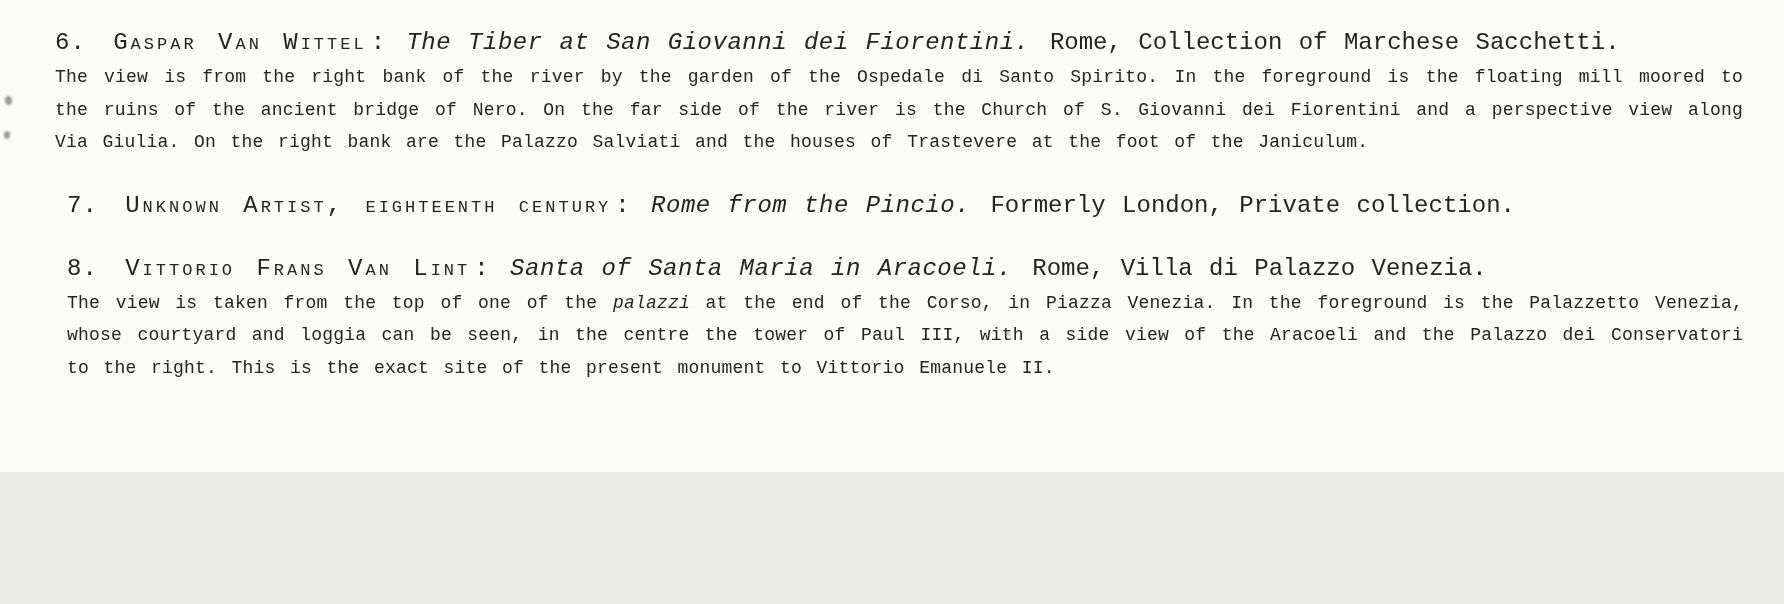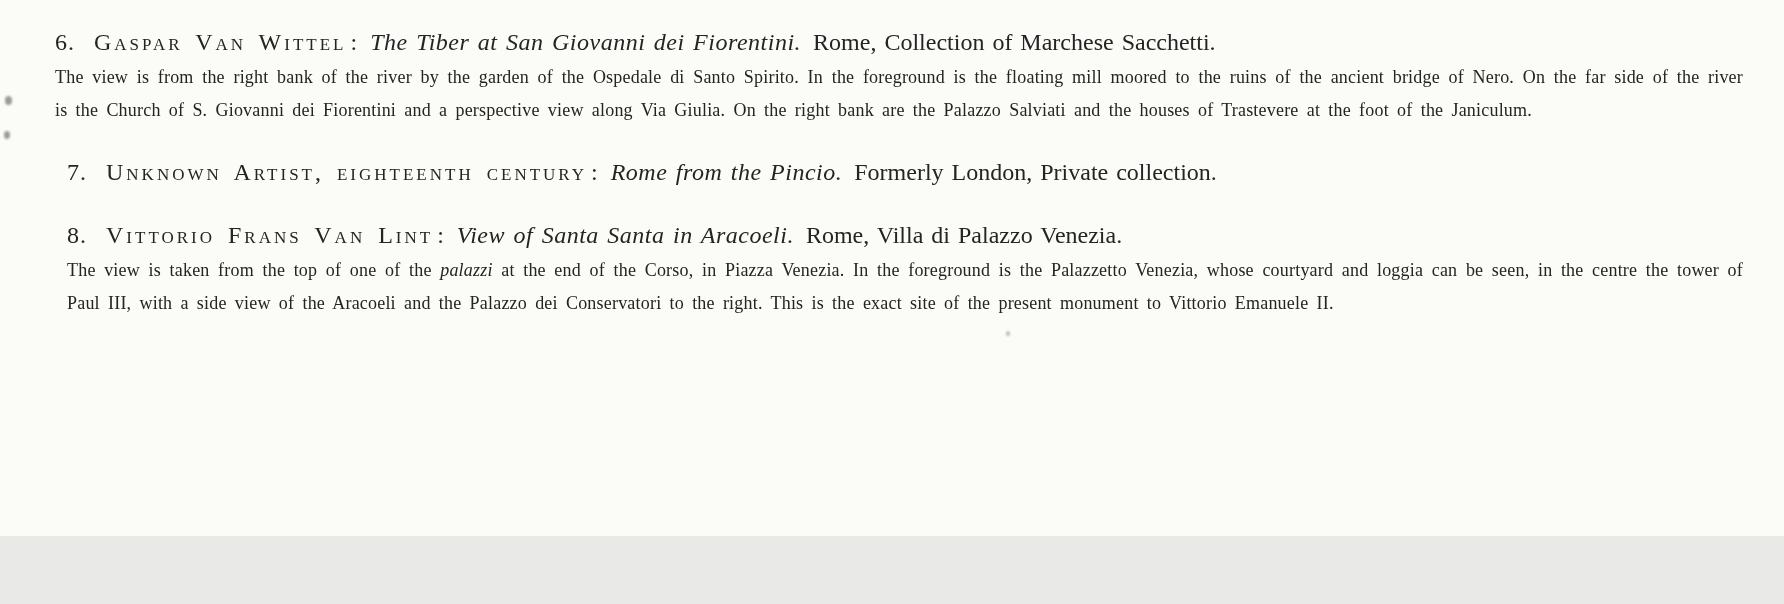--- a/index.html
+++ b/index.html
@@ -3,24 +3,24 @@
 <meta charset="utf-8">
 <style>
   html, body {
     margin: 0;
     padding: 0;
     background: #e9e9e7;
   }
   .page {
     position: relative;
     width: 1784px;
-    height: 536px;
+    height: 472px;
     background: #fbfbf8;
     overflow: hidden;
-    font-family: Liberation Serif, serif;
+    font-family: Liberation Mono, monospace;
     color: #242424;
   }
   .content {
     position: absolute;
     left: 55px;
     top: 26px;
     width: 1688px;
   }
   .entry + .entry { margin-top: 30px; margin-left: 12px; }
   .heading {
@@ -97,21 +97,21 @@
         <span class="artist">Unknown Artist, eighteenth century</span><span class="sep">:</span>
         <span class="title">Rome from the Pincio.</span>
         <span class="loc">Formerly London, Private collection.</span>
       </h2>
     </section>
 
     <section class="entry">
       <h2 class="heading">
         <span class="num">8.</span>
         <span class="artist">Vittorio Frans Van Lint</span><span class="sep">:</span>
-        <span class="title">View of Santa Santa in Aracoeli.</span>
+        <span class="title">Santa of Santa Maria in Aracoeli.</span>
         <span class="loc">Rome, Villa di Palazzo Venezia.</span>
       </h2>
       <p class="body"><span>The view is taken from the top of one of the </span><span class="it">palazzi</span><span> at the end of the Corso, in Piazza Venezia. In the foreground is the Palazzetto Venezia, whose courtyard and loggia can be seen, in the centre the tower of Paul III, with a side view of the Aracoeli and the Palazzo dei Conservatori to the right. This is the exact site of the present monument to Vittorio Emanuele II.</span></p>
     </section>
 
   </div>
 
   <div class="speck s1"></div>
   <div class="speck s2"></div>
   <div class="speck s3"></div>

